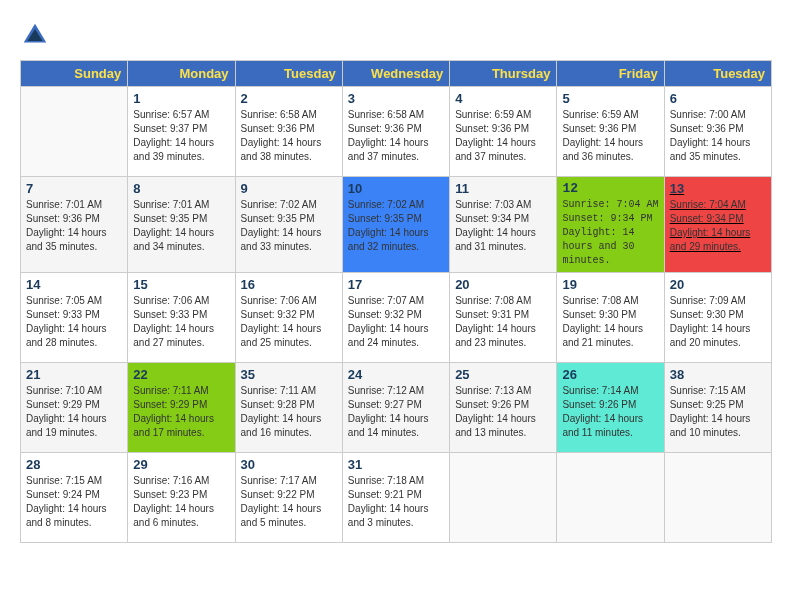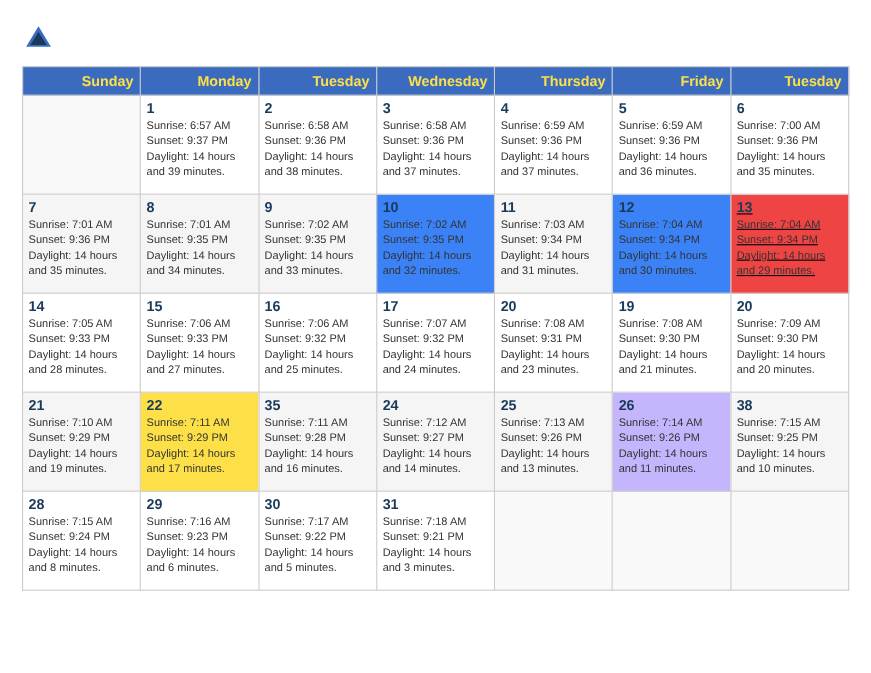--- a/index.html
+++ b/index.html
@@ -159,21 +159,21 @@
           <div class="day-info">Sunrise: 7:02 AM<br>Sunset: 9:35 PM<br>Daylight: 14 hours and 33 minutes.</div>
         </td>
         <td style="background: #3b82f6;">
           <span class="day-number">10</span>
           <div class="day-info">Sunrise: 7:02 AM<br>Sunset: 9:35 PM<br>Daylight: 14 hours and 32 minutes.</div>
         </td>
         <td style="background: rgb(245, 245, 245);">
           <span class="day-number">11</span>
           <div class="day-info">Sunrise: 7:03 AM<br>Sunset: 9:34 PM<br>Daylight: 14 hours and 31 minutes.</div>
         </td>
-        <td style="background: #3b82f6;">
+        <td style="background: #84cc16; font-family: Liberation Mono, monospace;">
           <span class="day-number">12</span>
           <div class="day-info">Sunrise: 7:04 AM<br>Sunset: 9:34 PM<br>Daylight: 14 hours and 30 minutes.</div>
         </td>
         <td style="background: #ef4444; text-decoration: underline;">
           <span class="day-number">13</span>
           <div class="day-info">Sunrise: 7:04 AM<br>Sunset: 9:34 PM<br>Daylight: 14 hours and 29 minutes.</div>
         </td>
       </tr>
       <tr>
         <td>
@@ -203,37 +203,37 @@
         <td>
           <span class="day-number">20</span>
           <div class="day-info">Sunrise: 7:09 AM<br>Sunset: 9:30 PM<br>Daylight: 14 hours and 20 minutes.</div>
         </td>
       </tr>
       <tr>
         <td style="background: rgb(245, 245, 245);">
           <span class="day-number">21</span>
           <div class="day-info">Sunrise: 7:10 AM<br>Sunset: 9:29 PM<br>Daylight: 14 hours and 19 minutes.</div>
         </td>
-        <td style="background: #fde047;">
+        <td style="background: #84cc16;">
           <span class="day-number">22</span>
           <div class="day-info">Sunrise: 7:11 AM<br>Sunset: 9:29 PM<br>Daylight: 14 hours and 17 minutes.</div>
         </td>
         <td style="background: rgb(245, 245, 245);">
           <span class="day-number">35</span>
           <div class="day-info">Sunrise: 7:11 AM<br>Sunset: 9:28 PM<br>Daylight: 14 hours and 16 minutes.</div>
         </td>
         <td style="background: rgb(245, 245, 245);">
           <span class="day-number">24</span>
           <div class="day-info">Sunrise: 7:12 AM<br>Sunset: 9:27 PM<br>Daylight: 14 hours and 14 minutes.</div>
         </td>
         <td style="background: rgb(245, 245, 245);">
           <span class="day-number">25</span>
           <div class="day-info">Sunrise: 7:13 AM<br>Sunset: 9:26 PM<br>Daylight: 14 hours and 13 minutes.</div>
         </td>
-        <td style="background: #c4b5fd; margin-top: 12px;">
+        <td style="background: #5eead4; margin-top: 12px;">
           <span class="day-number">26</span>
           <div class="day-info">Sunrise: 7:14 AM<br>Sunset: 9:26 PM<br>Daylight: 14 hours and 11 minutes.</div>
         </td>
         <td style="background: rgb(245, 245, 245);">
           <span class="day-number">38</span>
           <div class="day-info">Sunrise: 7:15 AM<br>Sunset: 9:25 PM<br>Daylight: 14 hours and 10 minutes.</div>
         </td>
       </tr>
       <tr>
         <td>

